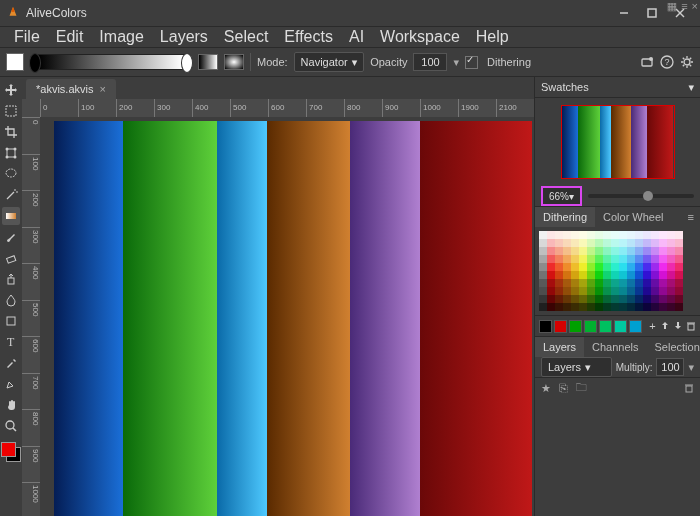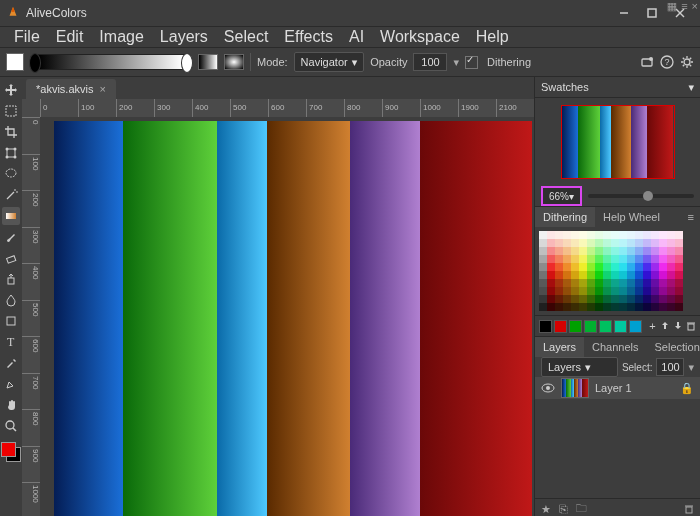--- a/index.html
+++ b/index.html
@@ -341,21 +341,21 @@
       <div class="zoomsel">
           <span>66%</span>
           <span>▾</span>
         </div>
       <div class="slider">
           <div class="knob"></div>
         </div>
     </div>
     <div class="ptabs">
       <div class="ptab act">Dithering</div>
-      <div class="ptab">Help Wheel</div>
+      <div class="ptab">Color Wheel</div>
       <div class="ptab r">≡</div>
     </div>
     <div class="swatches" id="swatchgrid">
         <div class="swrow">
           <div class="sw" style="background: rgb(242, 242, 242);"></div>
           <div class="sw" style="background: rgb(253, 231, 231);"></div>
           <div class="sw" style="background: rgb(253, 237, 231);"></div>
           <div class="sw" style="background: rgb(253, 242, 231);"></div>
           <div class="sw" style="background: rgb(253, 248, 231);"></div>
           <div class="sw" style="background: rgb(253, 253, 231);"></div>
@@ -586,42 +586,23 @@
       <div class="ptab act">Layers</div>
       <div class="ptab">Channels</div>
       <div class="ptab">Selections</div>
 
     </div>
     <div class="layeropt">
       <div class="sel" style="flex:1">
           <span>Layers</span>
           <span>▾</span>
         </div>
-      <span style="font-size:10px">Select:</span>
+      <span style="font-size:10px">Multiply:</span>
       <div class="numbox" style="width:26px">100</div>
       <span style="color:#aaa">▾</span>
-    </div>
-    <div class="layerbody">
-      <div class="layerrow">
-        <svg class="eye" viewBox="0 0 14 14">
-            <ellipse cx="7" cy="7" rx="6" ry="4" fill="none" stroke="#ccc"></ellipse>
-            <circle cx="7" cy="7" r="2" fill="#ccc"></circle>
-          </svg>
-        <div class="thumb" id="thumb">
-            <div class="col" style="width: 14.5%; background: linear-gradient(90deg, rgb(4, 29, 85), rgb(26, 111, 216));"></div>
-            <div class="col" style="width: 19.5%; background: linear-gradient(90deg, rgb(10, 106, 10), rgb(94, 208, 58));"></div>
-            <div class="col" style="width: 10.5%; background: linear-gradient(90deg, rgb(10, 106, 168), rgb(78, 201, 255));"></div>
-            <div class="col" style="width: 17.5%; background: linear-gradient(90deg, rgb(90, 42, 0), rgb(208, 128, 48));"></div>
-            <div class="col" style="width: 14.5%; background: linear-gradient(90deg, rgb(74, 42, 120), rgb(176, 128, 208));"></div>
-            <div class="col" style="width: 23.5%; background: linear-gradient(90deg, rgb(106, 8, 8), rgb(192, 24, 24));"></div>
-          </div>
-        <span>Layer 1</span>
-        <span style="flex:1"></span>
-        <span style="color:#888">🔒</span>
-      </div>
     </div>
     <div class="statusbar">
       <span>★</span>
       <span>⎘</span>
       <span>🗀</span>
       <span style="flex:1"></span>
       <span>
           <svg width="10" height="10">
             <rect x="2" y="3" width="6" height="6" fill="none" stroke="#aaa"></rect>
             <line x1="1" y1="2" x2="9" y2="2" stroke="#aaa"></line>

